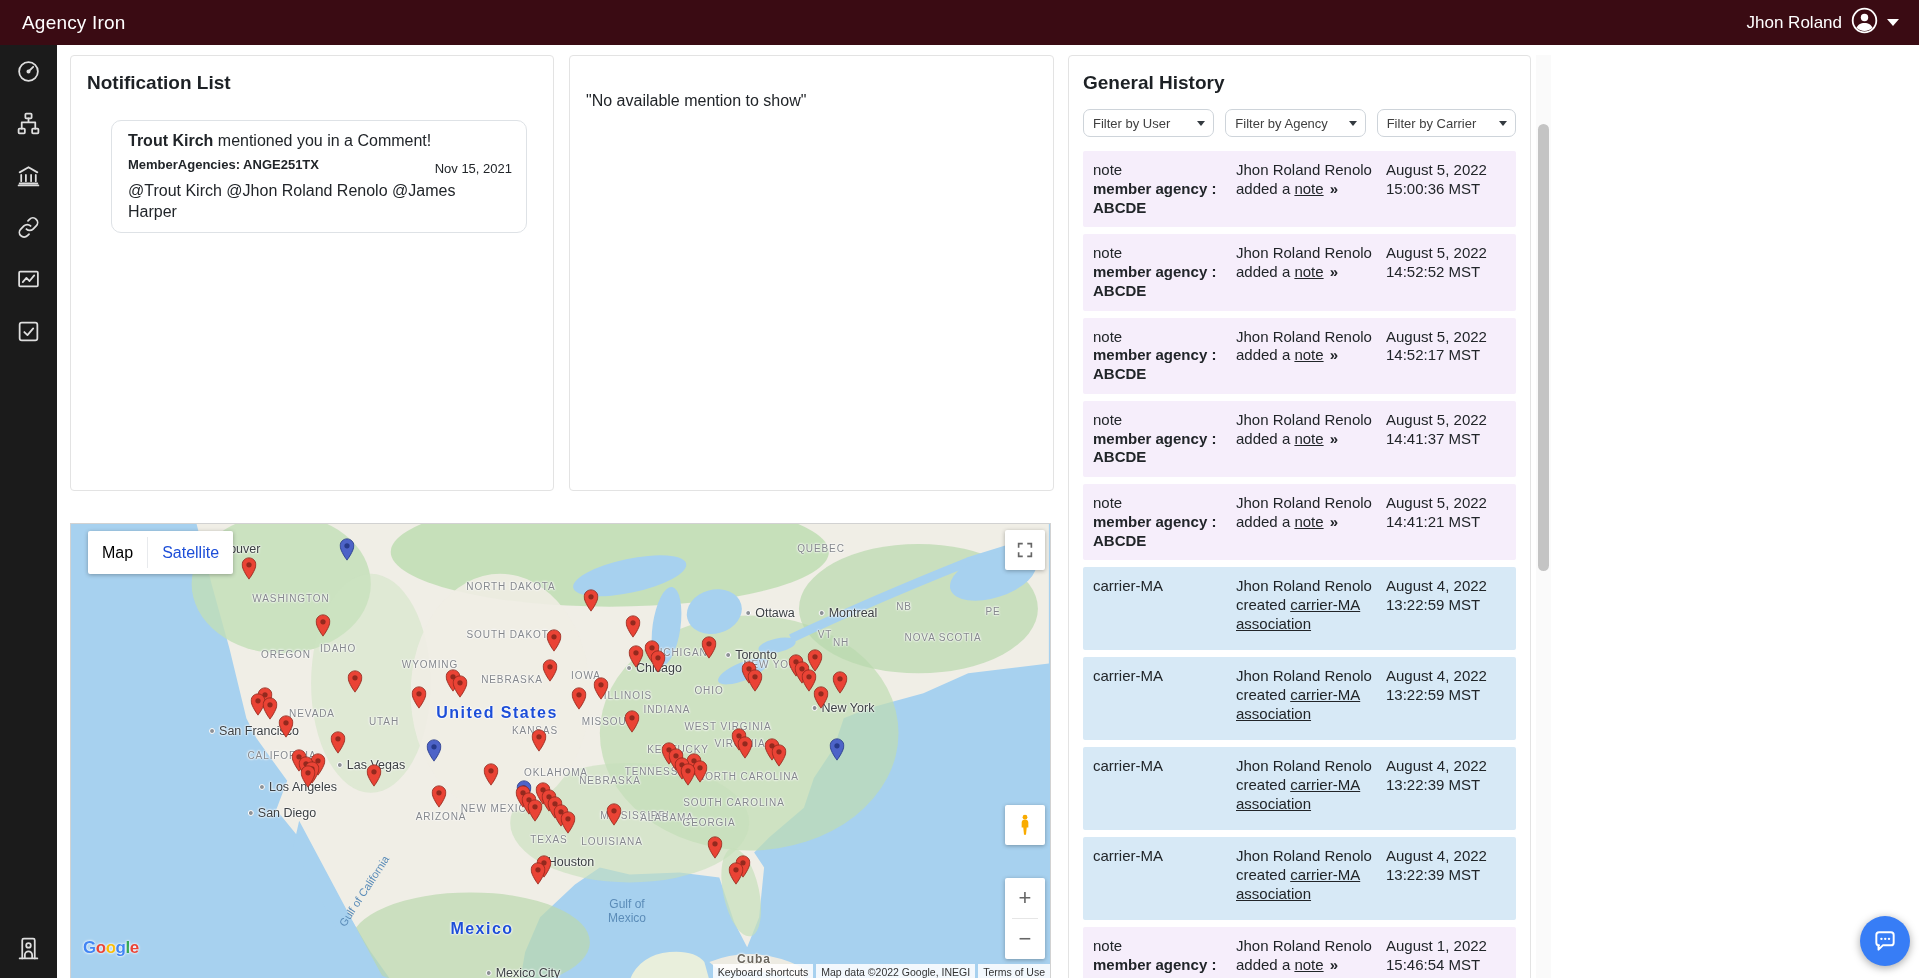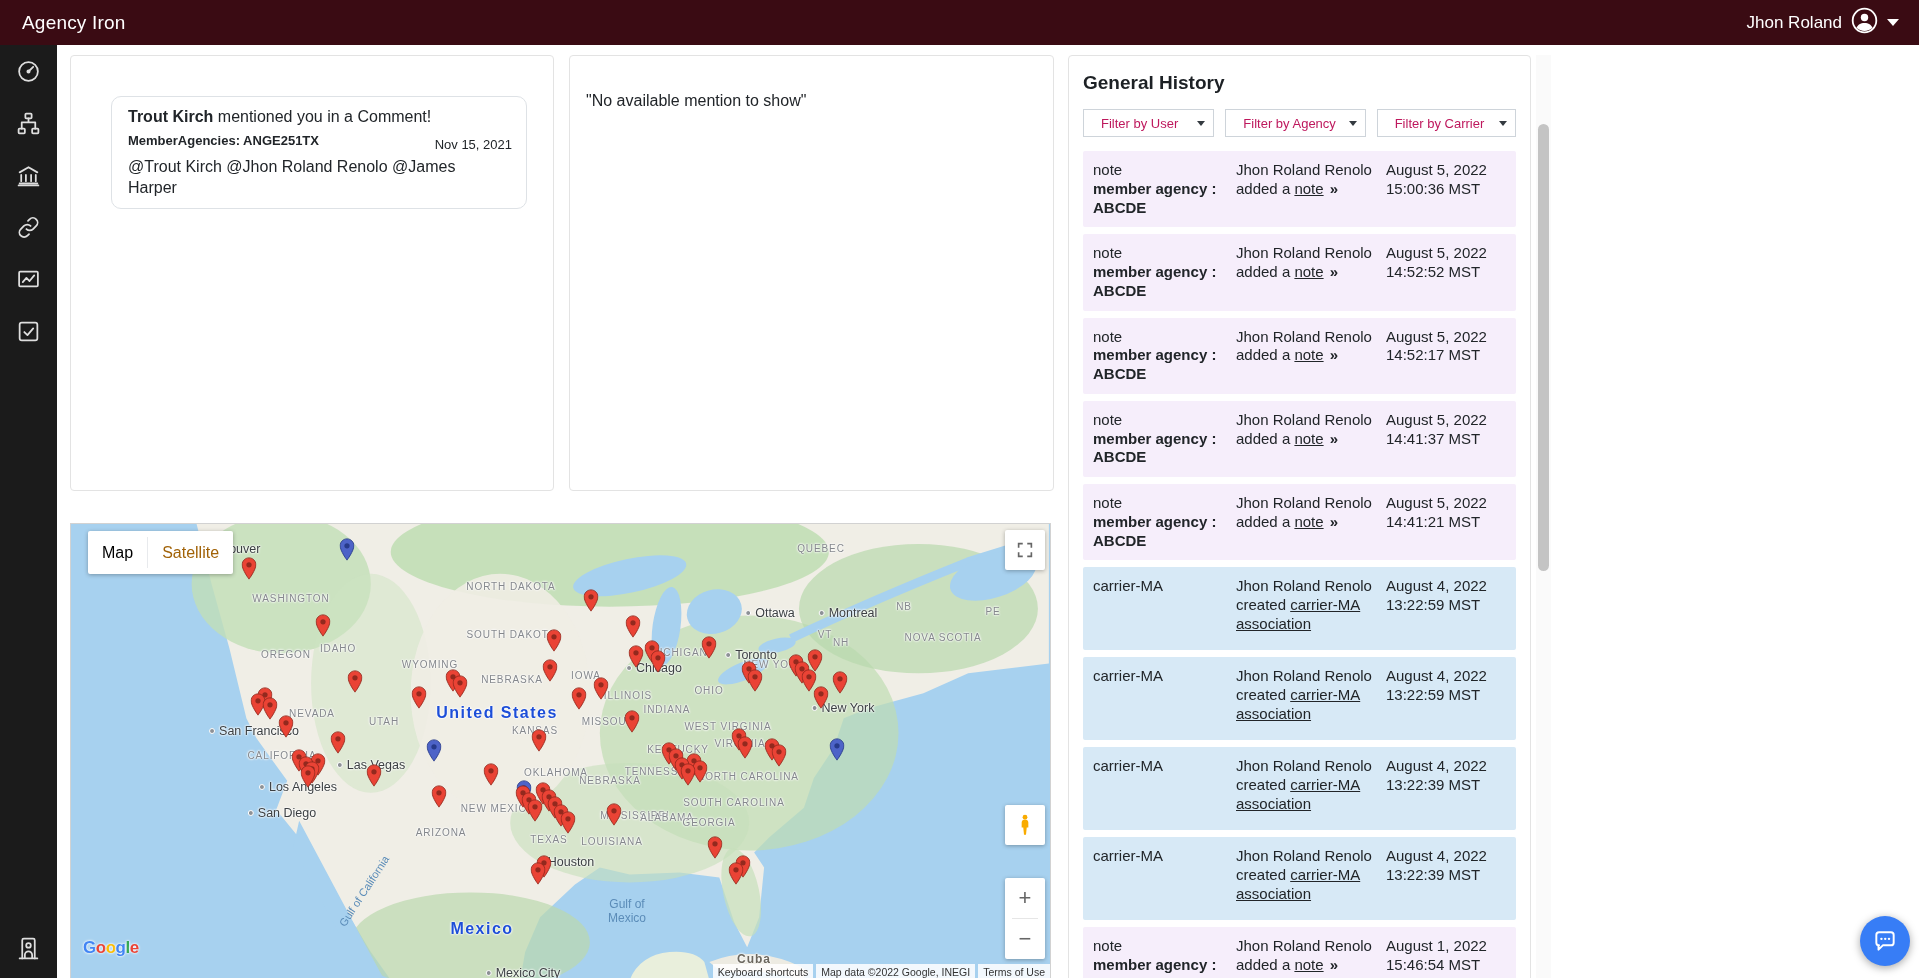--- a/index.html
+++ b/index.html
@@ -42,22 +42,22 @@
   .notif-body{margin-top:8px;font-size:16px;line-height:1.32;max-width:340px;}
 
   
   .mention-empty{margin-top:22px;font-size:16px;}
 
   
   .filters{display:flex;gap:11px;margin-top:15px;}
   .sel-wrap{position:relative;}
   .sel-wrap::after{content:"";position:absolute;right:9px;top:12px;width:0;height:0;
     border-left:4px solid transparent;border-right:4px solid transparent;border-top:5px solid #343a40;pointer-events:none;}
-  .sel-wrap select{appearance:none;-webkit-appearance:none;width:100%;height:28px;border:1px solid #CED4DA;border-radius:0;
-    background:#fff;color:#be185d;font-size:13px;padding:2px 20px 2px 17px;font-family:inherit;}
+  .sel-wrap select{appearance:none;-webkit-appearance:none;width:100%;height:28px;border:1px solid #CED4DA;border-radius:7px;
+    background:#fff;color:#404040;font-size:13px;padding:2px 20px 2px 9px;font-family:inherit;}
   .w1{width:132px}.w2{width:141px}.w3{width:140px}
 
   
   .hist-list{margin-top:14px;}
   .hist-row{display:grid;grid-template-columns:143px 150px 1fr;padding:10px 10px;margin-bottom:7px;border-radius:2px;
     font-size:15px;line-height:1.25;}
   .row-note{background:var(--note-row-bg);}
   .row-carrier{background:var(--carrier-row-bg);min-height:83px;}
   .h-bold{font-weight:700;}
   .h-link{color:#212529;text-decoration:underline;cursor:pointer;}
@@ -77,21 +77,21 @@
   .k-city{font-size:12.5px;color:#3C4043;display:flex;align-items:center;gap:4px;}
   .citydot{width:6px;height:6px;border-radius:50%;background:#8D9196;border:1.5px solid #fff;display:inline-block;}
   .k-country{font-size:16px;letter-spacing:1.5px;color:#1d4ed8;font-weight:600;}
   .k-country-sm{font-size:12px;letter-spacing:1px;color:#6B675E;font-weight:600;}
   .k-water{font-size:12px;color:#5B8CB8;white-space:normal;width:64px;text-align:center;line-height:1.2;text-shadow:none;}
   .k-water-rot{font-size:11px;color:#5B8CB8;transform:translate(-50%,-50%) rotate(-57deg);text-shadow:none;}
   .marker{position:absolute;transform:translate(-50%,-100%);width:15px;height:23px;cursor:pointer;}
 
   .map-type{position:absolute;left:17px;top:7px;height:43px;background:#fff;display:flex;align-items:stretch;
     box-shadow:0 1px 4px rgba(0,0,0,.3);border-radius:2px;z-index:600;}
-  .map-type .mt-btn{display:flex;align-items:center;padding:0 14px;font-size:16px;color:#a16207;cursor:pointer;}
+  .map-type .mt-btn{display:flex;align-items:center;padding:0 14px;font-size:16px;color:#1d4ed8;cursor:pointer;}
   .map-type .active{font-weight:500;color:#000;}
   .mt-sep{width:1px;background:#E8EAED;margin:6px 0;}
 
   .sq-ctl{position:absolute;right:5px;width:40px;background:#fff;box-shadow:0 1px 4px rgba(0,0,0,.3);
     display:flex;align-items:center;justify-content:center;cursor:pointer;z-index:600;border-radius:2px;}
   .fullscreen-ctl{top:6px;height:40px;}
   .pegman-ctl{top:281px;height:40px;}
   .zoom-ctl{position:absolute;right:5px;top:354px;width:40px;background:#fff;box-shadow:0 1px 4px rgba(0,0,0,.3);
     z-index:600;border-radius:2px;}
   .zoom-btn{width:40px;height:40px;display:flex;align-items:center;justify-content:center;
@@ -171,20 +171,21 @@
       <svg width="25" height="25" viewBox="0 0 24 24">
         <path d="M6 21.5V4a1.5 1.5 0 0 1 1.5-1.5h9A1.5 1.5 0 0 1 18 4v17.5"></path>
         <circle cx="12" cy="9" r="2.2"></circle>
         <path d="M8.5 21.5v-3.2a3.5 3.5 0 0 1 7 0v3.2M3.5 21.5h17"></path>
       </svg>
     </div>
   </div>
 </nav>
 
 <section class="card" id="notif-card">
+  <h2 class="card-title">Notification List</h2>
   <div class="notif-box">
     <div class="notif-line1">
       <b>Trout Kirch</b>
       <span>mentioned you in a Comment!</span>
     </div>
     <div class="notif-meta">MemberAgencies: ANGE251TX</div>
     <div class="notif-date">Nov 15, 2021</div>
     <div class="notif-body">@Trout Kirch @Jhon Roland Renolo @James Harper</div>
   </div>
 </section>
@@ -452,21 +453,21 @@
     <span>Map data ©2022 Google, INEGI</span>
     <span class="lk">Terms of Use</span>
   </div>
 <div class="mlabel k-city" style="left: 155px; top: 25px;"><span class="citydot"></span>Vancouver</div>
     <div class="mlabel k-state" style="left: 220px; top: 74px;">WASHINGTON</div>
     <div class="mlabel k-state" style="left: 215px; top: 130px;">OREGON</div>
     <div class="mlabel k-state" style="left: 267px; top: 124px;">IDAHO</div>
     <div class="mlabel k-state" style="left: 241px; top: 189px;">NEVADA</div>
     <div class="mlabel k-state" style="left: 211px; top: 231px;">CALIFORNIA</div>
     <div class="mlabel k-state" style="left: 313px; top: 197px;">UTAH</div>
-    <div class="mlabel k-state" style="left: 370px; top: 292px; margin-top: 16px;">ARIZONA</div>
+    <div class="mlabel k-state" style="left: 370px; top: 292px;">ARIZONA</div>
     <div class="mlabel k-state" style="left: 427px; top: 284px;">NEW MEXICO</div>
     <div class="mlabel k-state" style="left: 359px; top: 140px;">WYOMING</div>
     <div class="mlabel k-state" style="left: 440px; top: 62px;">NORTH DAKOTA</div>
     <div class="mlabel k-state" style="left: 440px; top: 110px;">SOUTH DAKOTA</div>
     <div class="mlabel k-state" style="left: 441px; top: 155px;">NEBRASKA</div>
     <div class="mlabel k-state" style="left: 464px; top: 206px;">KANSAS</div>
     <div class="mlabel k-state" style="left: 485px; top: 248px;">OKLAHOMA</div>
     <div class="mlabel k-state" style="left: 478px; top: 315px;">TEXAS</div>
     <div class="mlabel k-state" style="left: 515px; top: 151px;">IOWA</div>
     <div class="mlabel k-state" style="left: 539px; top: 197px;">MISSOURI</div>

